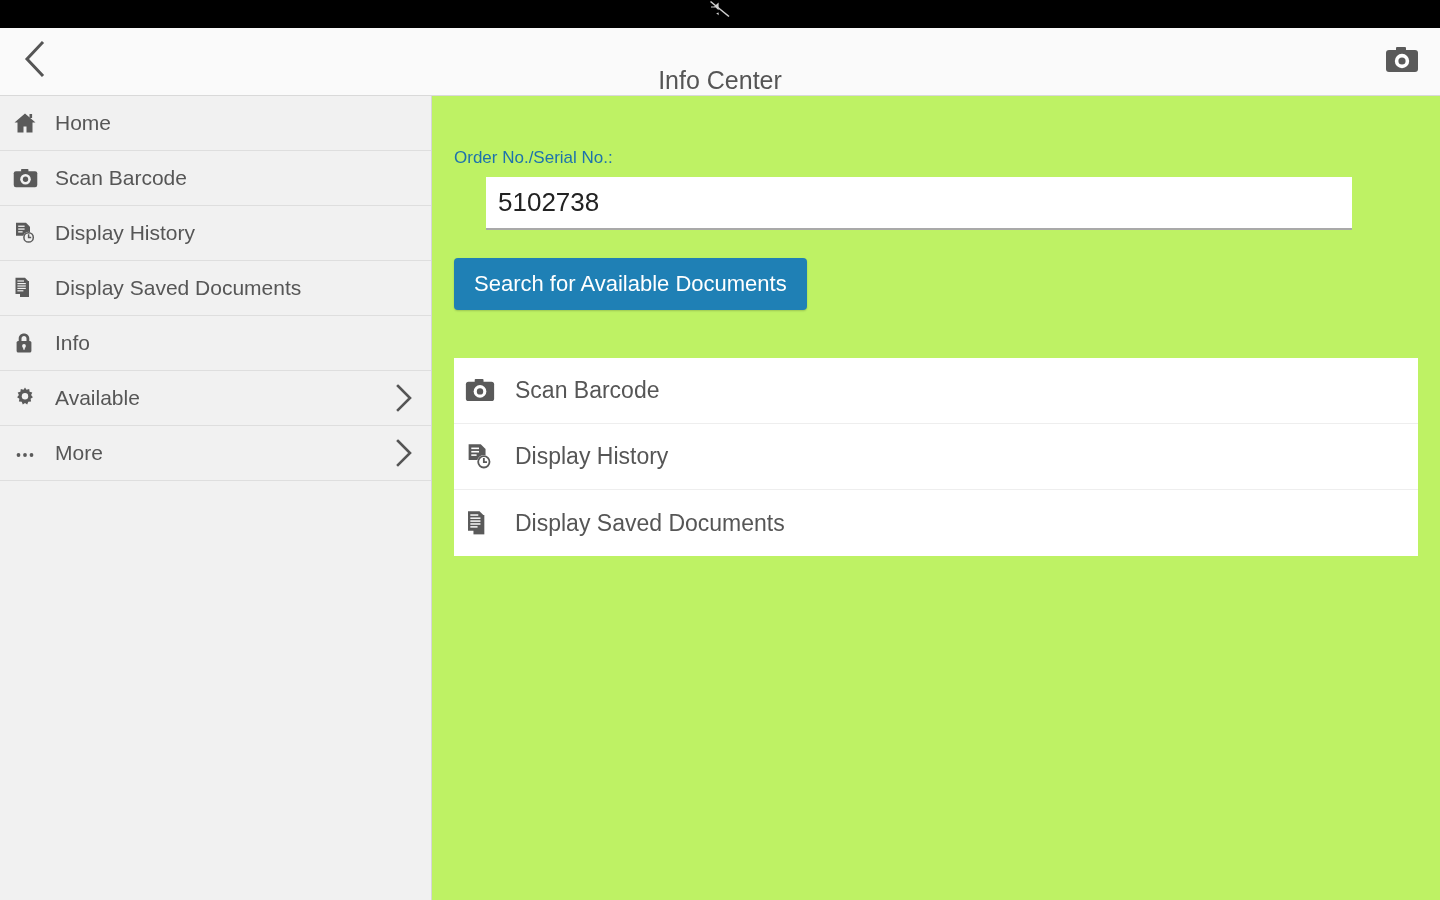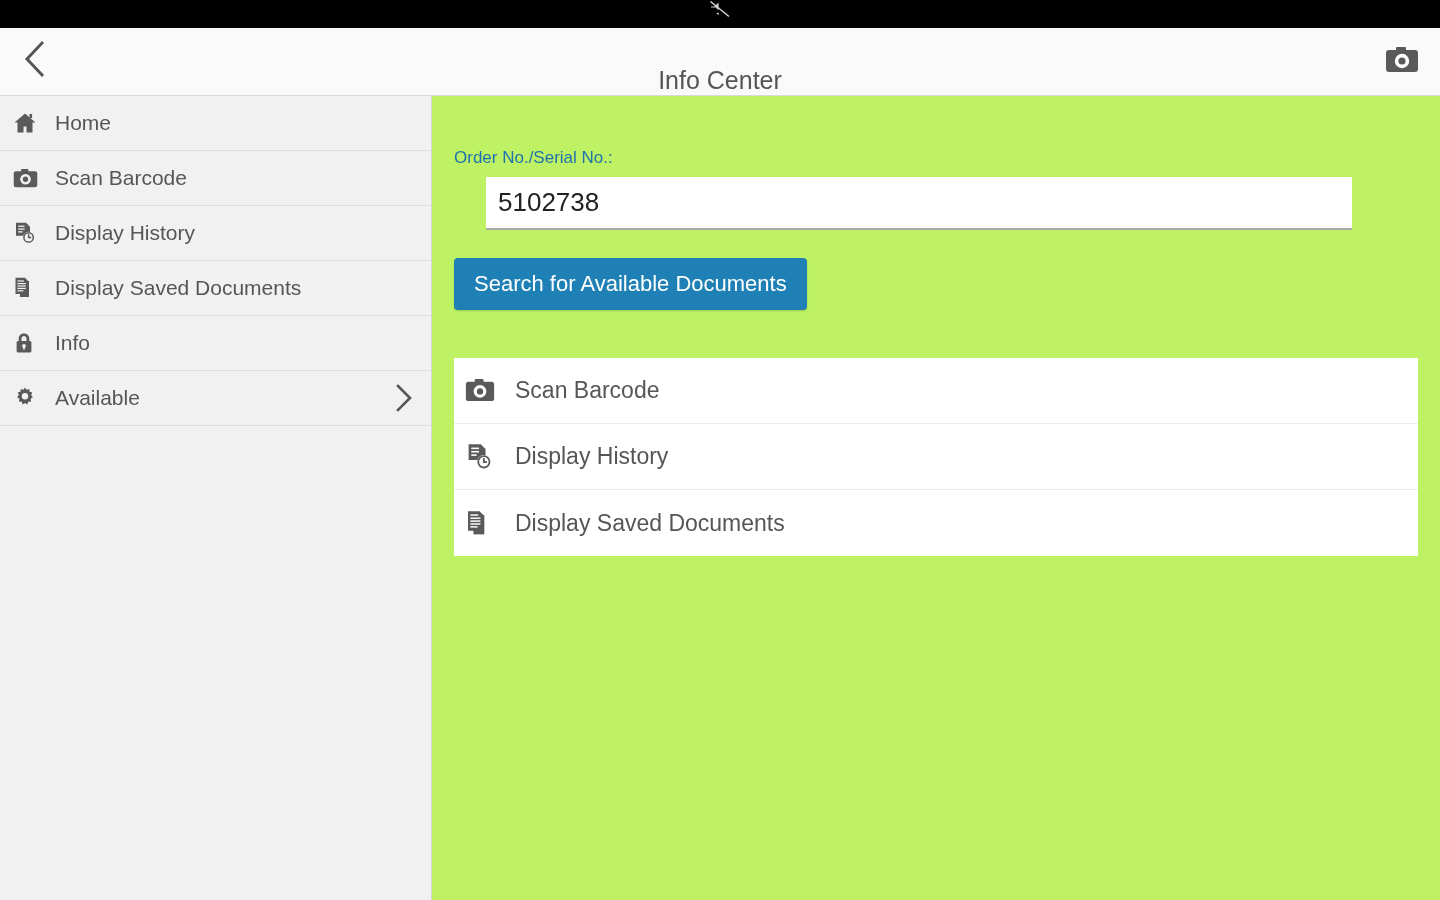--- a/index.html
+++ b/index.html
@@ -273,20 +273,35 @@
         </svg>
       </span>
       <span class="side-label">Available</span>
       <span class="side-chevron">
         <svg width="22" height="32" viewBox="0 0 22 32">
           <polyline points="5,4 17,16 5,28" fill="none" stroke="#555" stroke-width="2.6" stroke-linecap="square"></polyline>
         </svg>
       </span>
     </div>
 
+    <div class="side-item">
+      <span class="ico">
+        <svg width="24" height="24" viewBox="0 0 24 24">
+          <circle cx="5.5" cy="14" r="1.9" fill="#5a5a5a"></circle>
+          <circle cx="12" cy="14" r="1.9" fill="#5a5a5a"></circle>
+          <circle cx="18.5" cy="14" r="1.9" fill="#5a5a5a"></circle>
+        </svg>
+      </span>
+      <span class="side-label">More</span>
+      <span class="side-chevron">
+        <svg width="22" height="32" viewBox="0 0 22 32">
+          <polyline points="5,4 17,16 5,28" fill="none" stroke="#555" stroke-width="2.6" stroke-linecap="square"></polyline>
+        </svg>
+      </span>
+    </div>
   </div>
 
   <div class="main">
 
     <div class="field-label">Order No./Serial No.:</div>
 
     <input class="text-input" type="text" value="5102738" style="">
 
     <button class="search-btn">Search for Available Documents</button>
 

